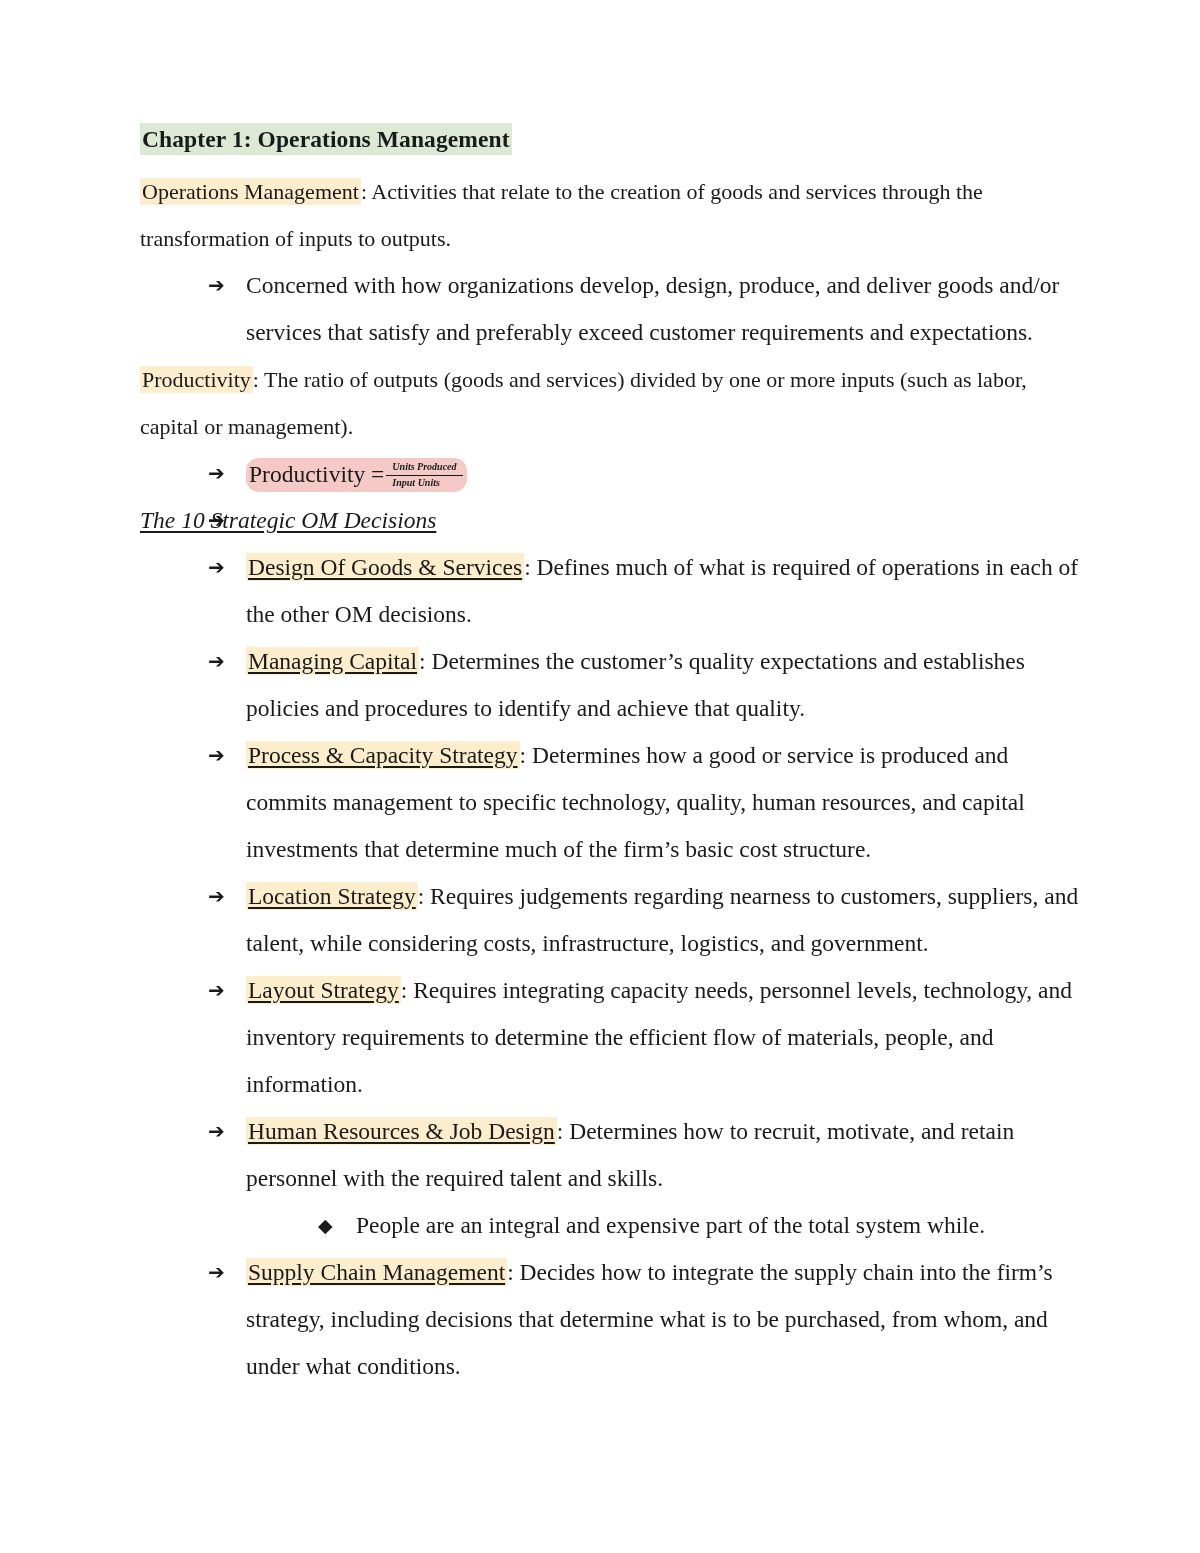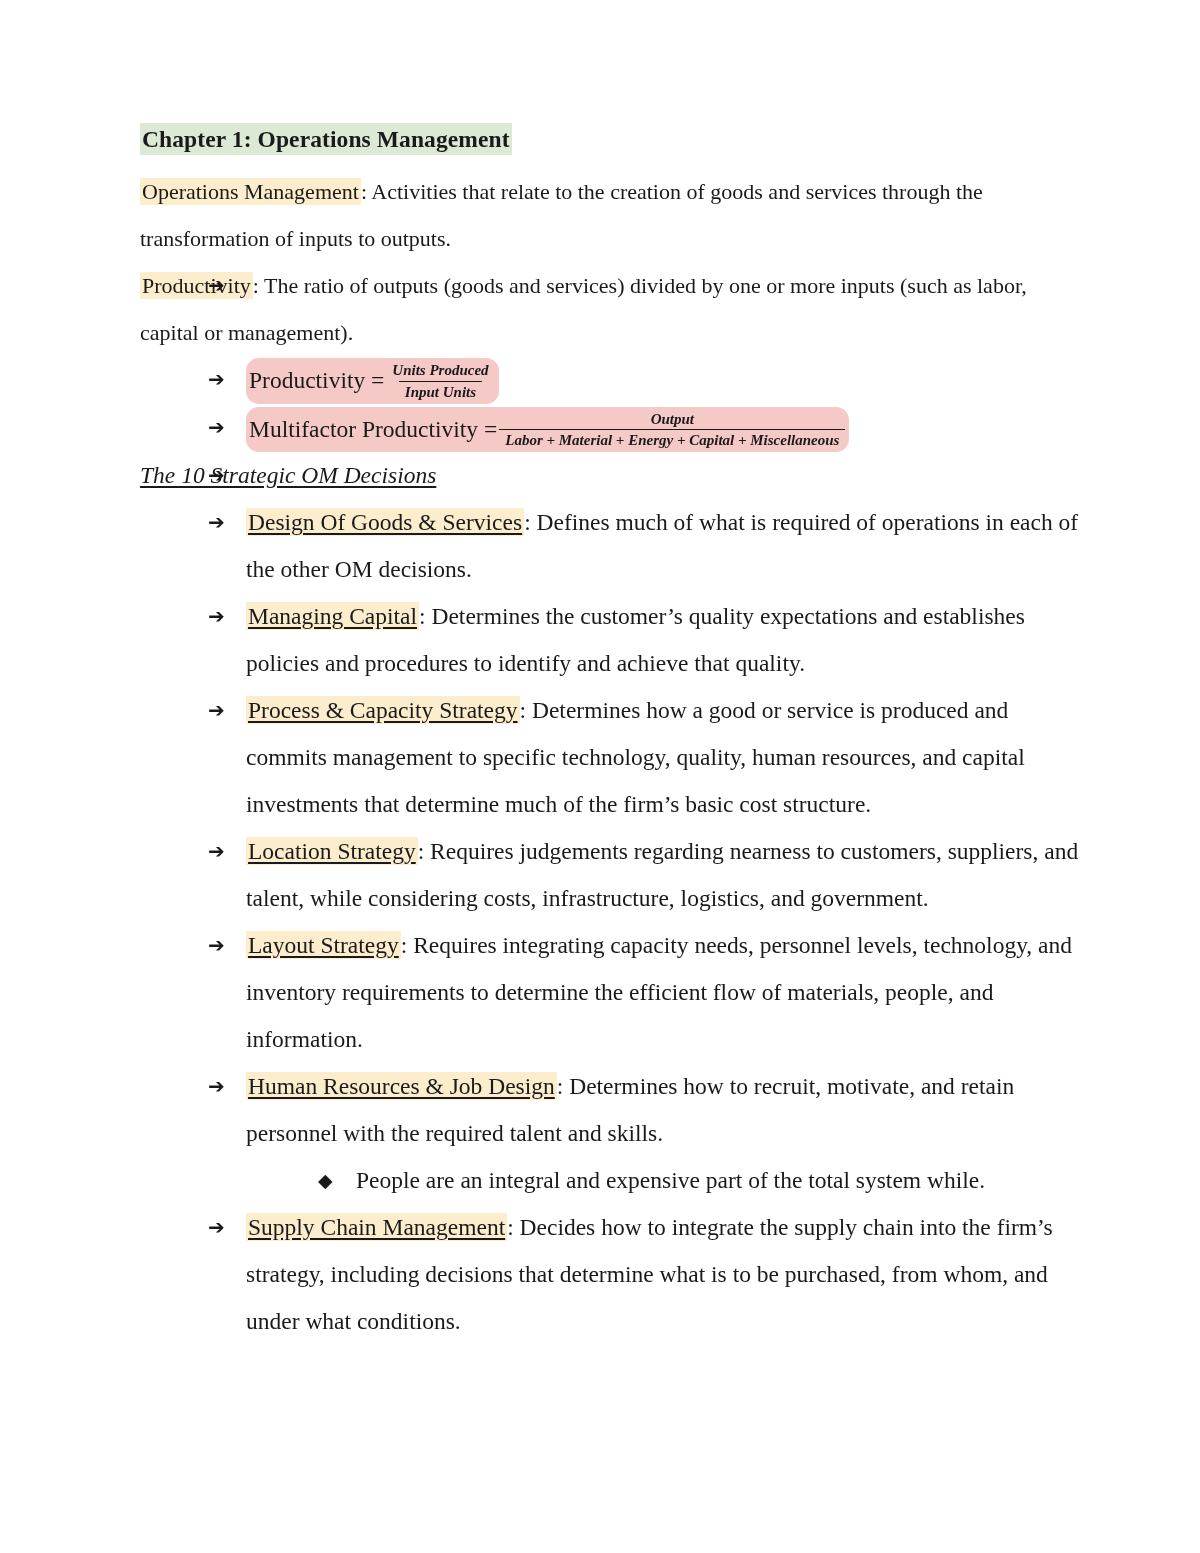--- a/index.html
+++ b/index.html
@@ -95,26 +95,25 @@
     border-radius: 13px;
   }
   .formula-lhs {
     font-size: 23.5px;
     white-space: nowrap;
     padding-right: 2px;
   }
   .frac {
     display: inline-flex;
     flex-direction: column;
-    align-items: center;
     justify-content: center;
     font-family: "Liberation Serif", "DejaVu Serif", serif;
     font-style: italic;
     font-weight: bold;
-    font-size: 15px;
+    font-size: 10px;
     line-height: 1.22;
     vertical-align: middle;
   }
   .frac .num {
     padding: 0 6px 1px 6px;
     white-space: nowrap;
   }
   .frac .den {
     border-top: 1.6px solid #1a1a1a;
     padding: 1px 6px 0 6px;
@@ -126,45 +125,38 @@
 </head>
 <body>
 
 <div class="page">
 
   <h1 class="doc-title"><span class="hl-green">Chapter 1: Operations Management</span></h1>
 
   <p class="para"><span class="hl-yellow">Operations Management</span><span>: Activities that relate to the creation of goods and services through the transformation of inputs to outputs.</span></p>
 
   <ul class="lvl1">
-    <li><span class="bullet-arrow">➔</span></li>
+    <li><span class="bullet-arrow">➔</span><span>Concerned with how organizations develop, design, produce, and deliver goods and/or services that satisfy and preferably exceed customer requirements and expectations.</span></li>
   </ul>
 
   <p class="para"><span class="hl-yellow">Productivity</span><span>: The ratio of outputs (goods and services) divided by one or more inputs (such as labor, capital or management).</span></p>
 
   <ul class="lvl1">
     <li class="formula-li">
       <span class="bullet-arrow">➔</span>
       <span class="formula-row">
         <span class="formula-lhs"><span>Productivity</span> <span>=</span></span>
         <span class="frac">
           <span class="num">Units Produced</span>
           <span class="den">Input Units</span>
         </span>
       </span>
     </li>
     <li class="formula-li">
       <span class="bullet-arrow">➔</span>
-      <span class="formula-row">
-        <span class="formula-lhs"><span>Multifactor Productivity</span> <span>=</span></span>
-        <span class="frac">
-          <span class="num">Output</span>
-          <span class="den">Labor + Material + Energy + Capital + Miscellaneous</span>
-        </span>
-      </span>
     </li>
     <li class="formula-li">
       <span class="bullet-arrow">➔</span>
     </li>
   </ul>
 
   <p class="section-head"><span class="u">The 10 Strategic OM Decisions</span></p>
 
   <ul class="lvl1">
 

